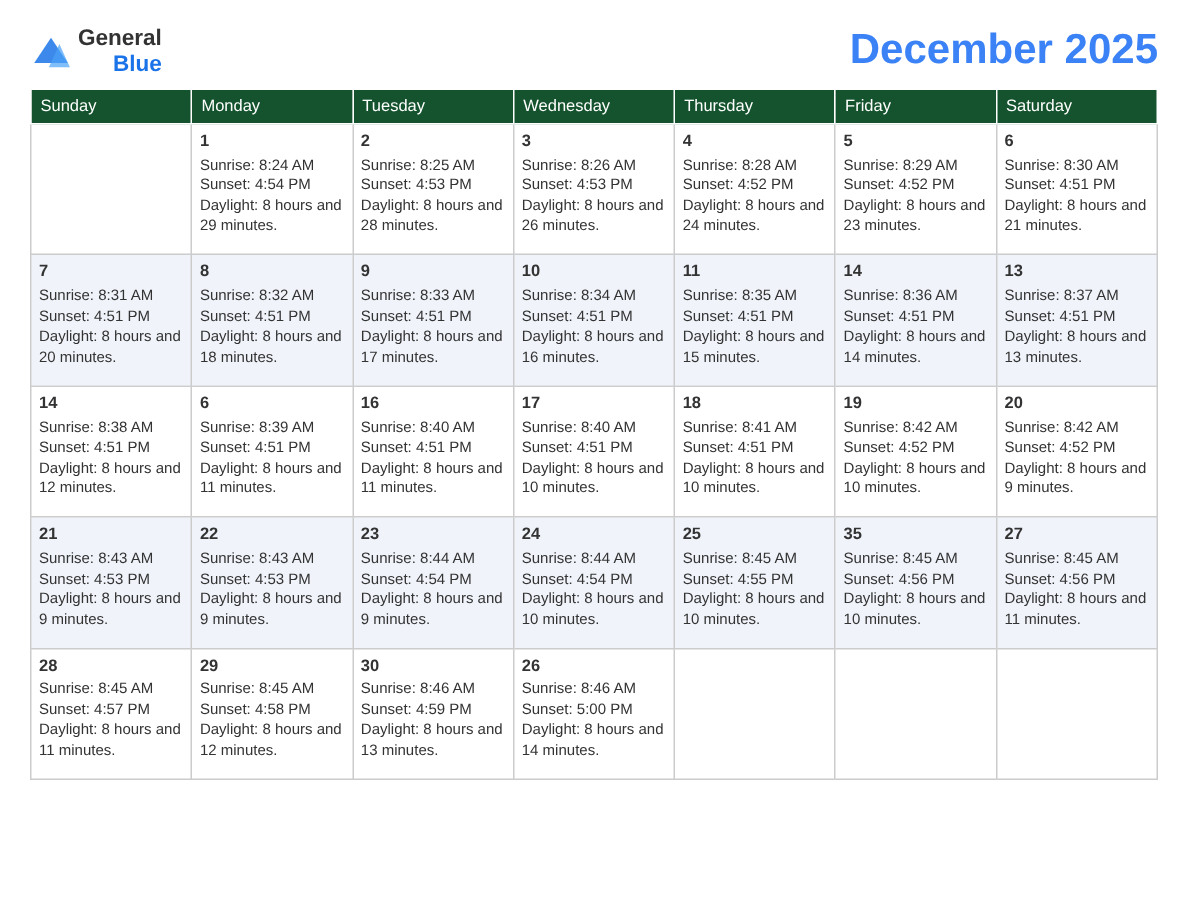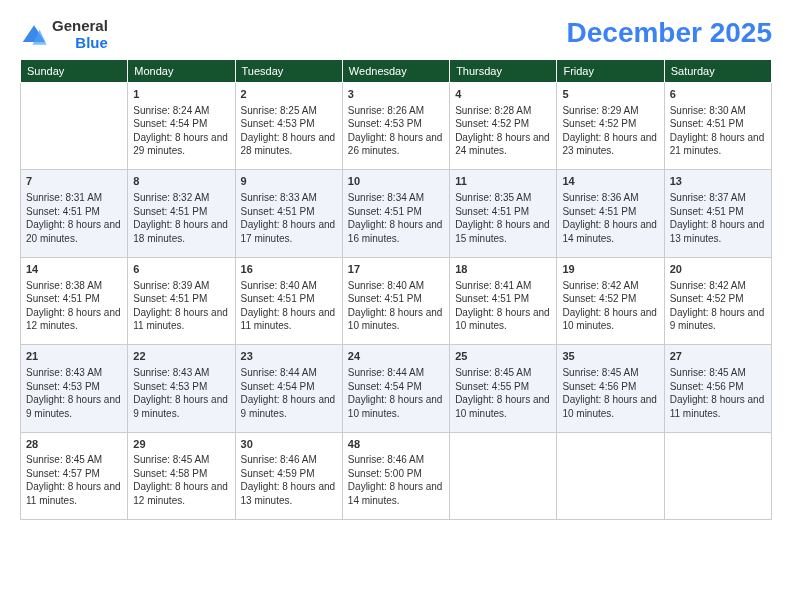--- a/index.html
+++ b/index.html
@@ -266,21 +266,21 @@
           </td>
           <td>
             <span class="day-num">29</span>
             <div class="cell-text">Sunrise: 8:45 AM<br>Sunset: 4:58 PM<br>Daylight: 8 hours and 12 minutes.</div>
           </td>
           <td>
             <span class="day-num">30</span>
             <div class="cell-text">Sunrise: 8:46 AM<br>Sunset: 4:59 PM<br>Daylight: 8 hours and 13 minutes.</div>
           </td>
           <td>
-            <span class="day-num">48</span>
+            <span class="day-num">26</span>
             <div class="cell-text">Sunrise: 8:46 AM<br>Sunset: 5:00 PM<br>Daylight: 8 hours and 14 minutes.</div>
           </td>
           <td class="empty-cell"></td>
           <td class="empty-cell"></td>
           <td class="empty-cell"></td>
         </tr>
       </tbody>
   </table>
 </div>
 

